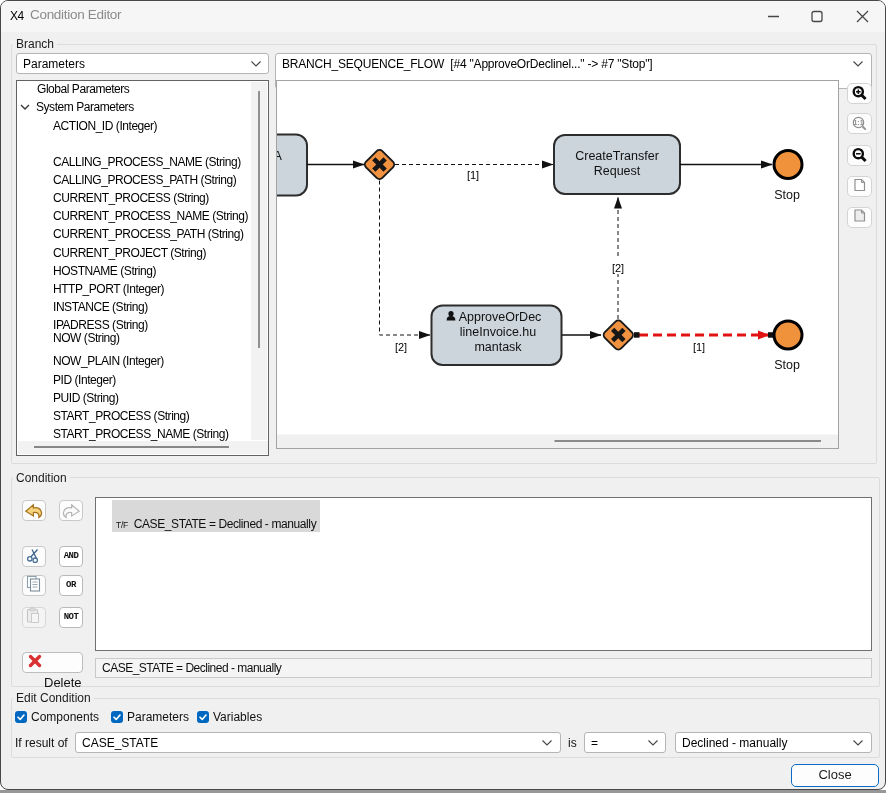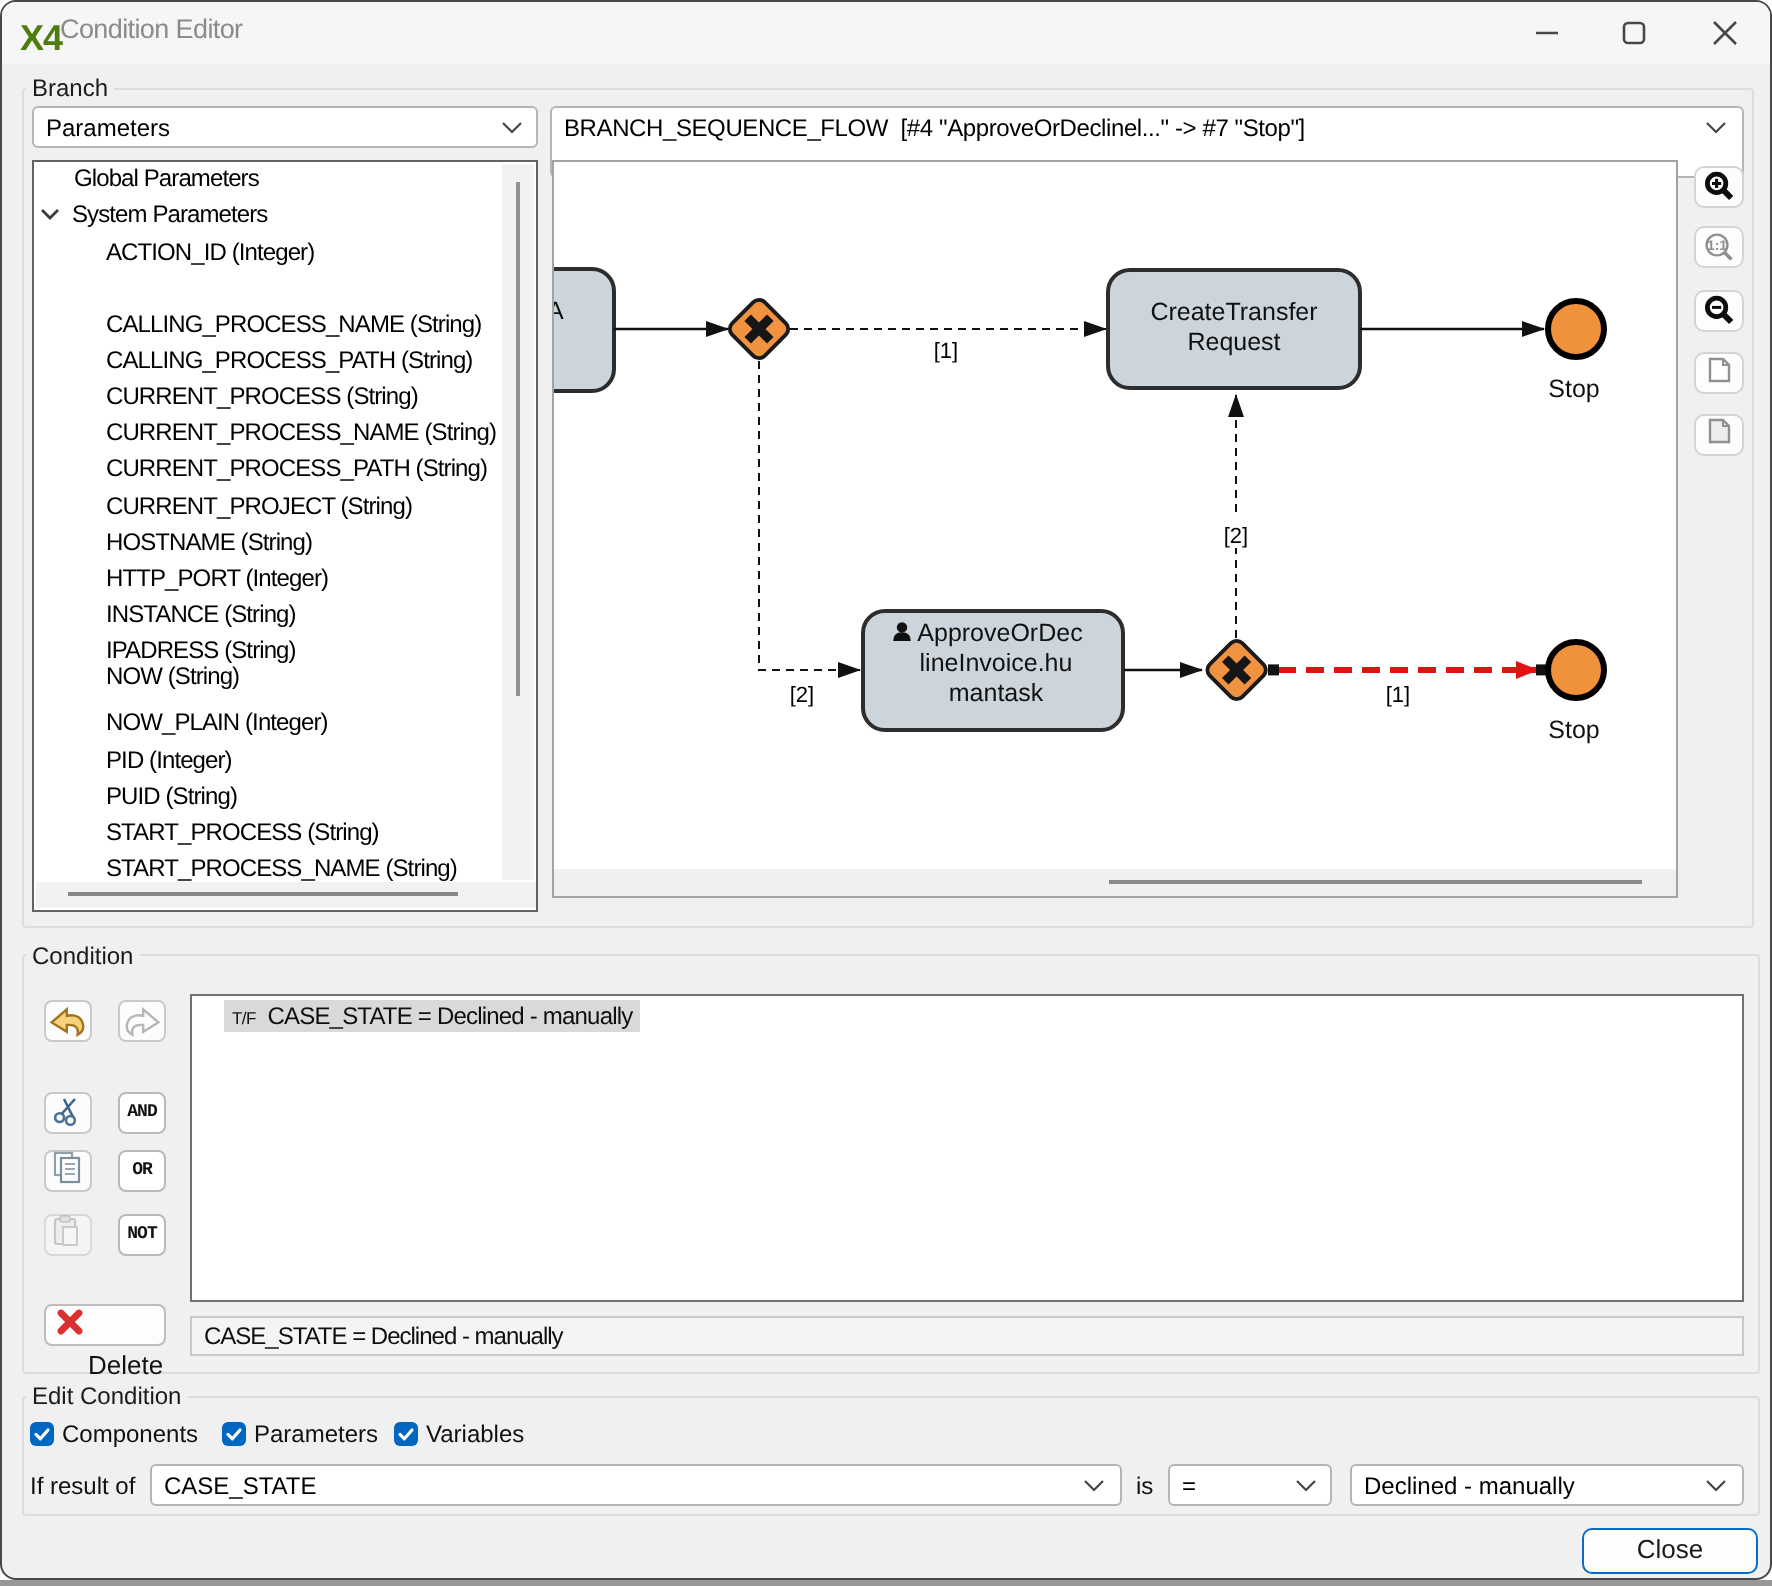--- a/index.html
+++ b/index.html
@@ -1,34 +1,34 @@
 <!DOCTYPE html>
 <html><head><meta charset="utf-8">
 <style>
 *{margin:0;padding:0;box-sizing:border-box}
 html,body{width:886px;height:793px}
 body{font-family:"Liberation Sans",sans-serif;background:#fdfdfd;position:relative;overflow:hidden}
 .abs{position:absolute}
 .win{position:absolute;left:0;top:0;width:886px;height:790px;background:#f0f0f0;border:1px solid #484848;border-radius:8px;overflow:hidden}
 .strip{position:absolute;left:0;top:790px;width:886px;height:3px;background:#979797}
 .titlebar{position:absolute;left:0;top:0;width:884px;height:31px;background:#f6f6f6}
-.logo{position:absolute;left:9px;top:8px;font-size:18px;font-weight:bold;color:#4d7c0f;letter-spacing:-0.5px}
+.logo{position:absolute;left:9px;top:8px;font-size:12px;font-weight:normal;color:#000000;letter-spacing:-0.5px}
 .title{position:absolute;left:29px;top:6px;font-size:13.5px;letter-spacing:-0.3px;color:#8b8b8b}
 .fs{position:absolute;border:1px solid #dcdcdc;border-radius:2px}
 .legend{position:absolute;top:-8px;left:1px;background:#f0f0f0;padding:0 3px;font-size:12px;color:#1b1b1b;line-height:15px;white-space:nowrap}
 .combo{position:absolute;background:#fff;border:1px solid #b5b5b5;border-radius:3px;font-size:12px;color:#000}
 .combo .txt{position:absolute;left:6px;top:3px;line-height:14px;white-space:nowrap}
 .tree{position:absolute;left:15px;top:79px;width:253px;height:376px;background:#fff;border:1px solid #636363;overflow:hidden}
 .trow{position:absolute;font-size:12px;letter-spacing:-0.45px;color:#000;line-height:18px;white-space:nowrap;height:18px}
 .sbtrackv{position:absolute;right:1px;top:1px;width:16px;height:358px;background:#f2f2f2}
 .sbtrackh{position:absolute;left:1px;bottom:1px;width:251px;height:13px;background:#f2f2f2}
 .canvasbox{position:absolute;left:275px;top:79px;width:563px;height:369px;background:#fff;border:1px solid #a3a3a3}
 .zbtn{position:absolute;left:846px;width:25px;height:21px;background:#fdfdfd;border:1px solid #d4d4d4;border-radius:5px}
 .condarea{position:absolute;left:94px;top:496px;width:777px;height:154px;background:#fff;border:1px solid #707070}
-.hl{position:absolute;left:16px;top:2px;height:16px;background:#d9d9d9;font-size:12px;letter-spacing:-0.4px;line-height:16px;color:#0f0f0f;padding:0 4px;white-space:nowrap}
+.hl{position:absolute;left:16px;top:2px;height:16px;background:#d9d9d9;font-size:12px;letter-spacing:-0.4px;line-height:16px;color:#0f0f0f;padding:16px 4px;white-space:nowrap}
 .oneline{position:absolute;left:94px;top:657px;width:777px;height:20px;background:#f4f4f4;border:1px solid #c9c9c9;font-size:12px;letter-spacing:-0.5px;line-height:18px;color:#0f0f0f;padding-left:6px}
 .tbtn{position:absolute;width:24px;height:21px;background:#fcfcfc;border:1px solid #c9c9c9;border-radius:4px}
 .opbtn{position:absolute;left:58px;width:24px;height:21px;background:#fff;border:1px solid #b9b9b9;border-radius:4px;font-size:9px;font-weight:bold;color:#111;text-align:center;line-height:19px;font-family:"Liberation Mono",monospace;letter-spacing:-0.5px}
 .delbtn{position:absolute;left:21px;top:651px;width:61px;height:21px;background:#fdfdfd;border:1px solid #bdbdbd;border-radius:4px}
 .cb{position:absolute;width:12px;height:12px;background:#0067c0;border-radius:3px}
 .cblbl{position:absolute;font-size:12px;color:#111;line-height:14px}
 .closebtn{position:absolute;left:790px;top:763px;width:88px;height:23px;background:#fdfdfd;border:1.5px solid #0a6cc4;border-radius:5px;font-size:13px;color:#1a1a1a;text-align:center;line-height:19px}
 </style></head><body>
 <div class="win">
   <div class="titlebar"></div>

